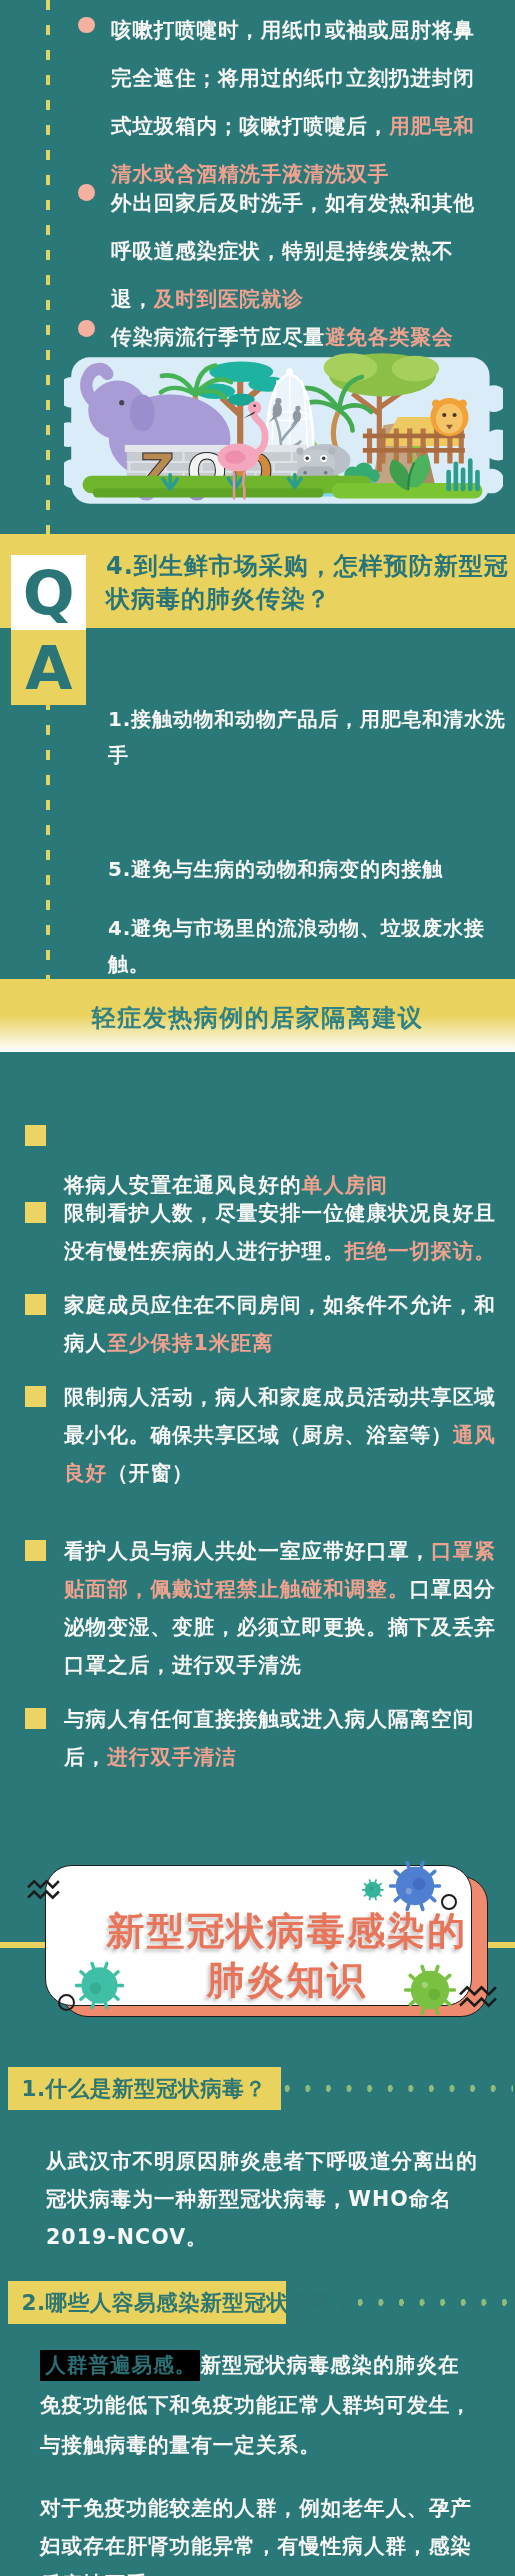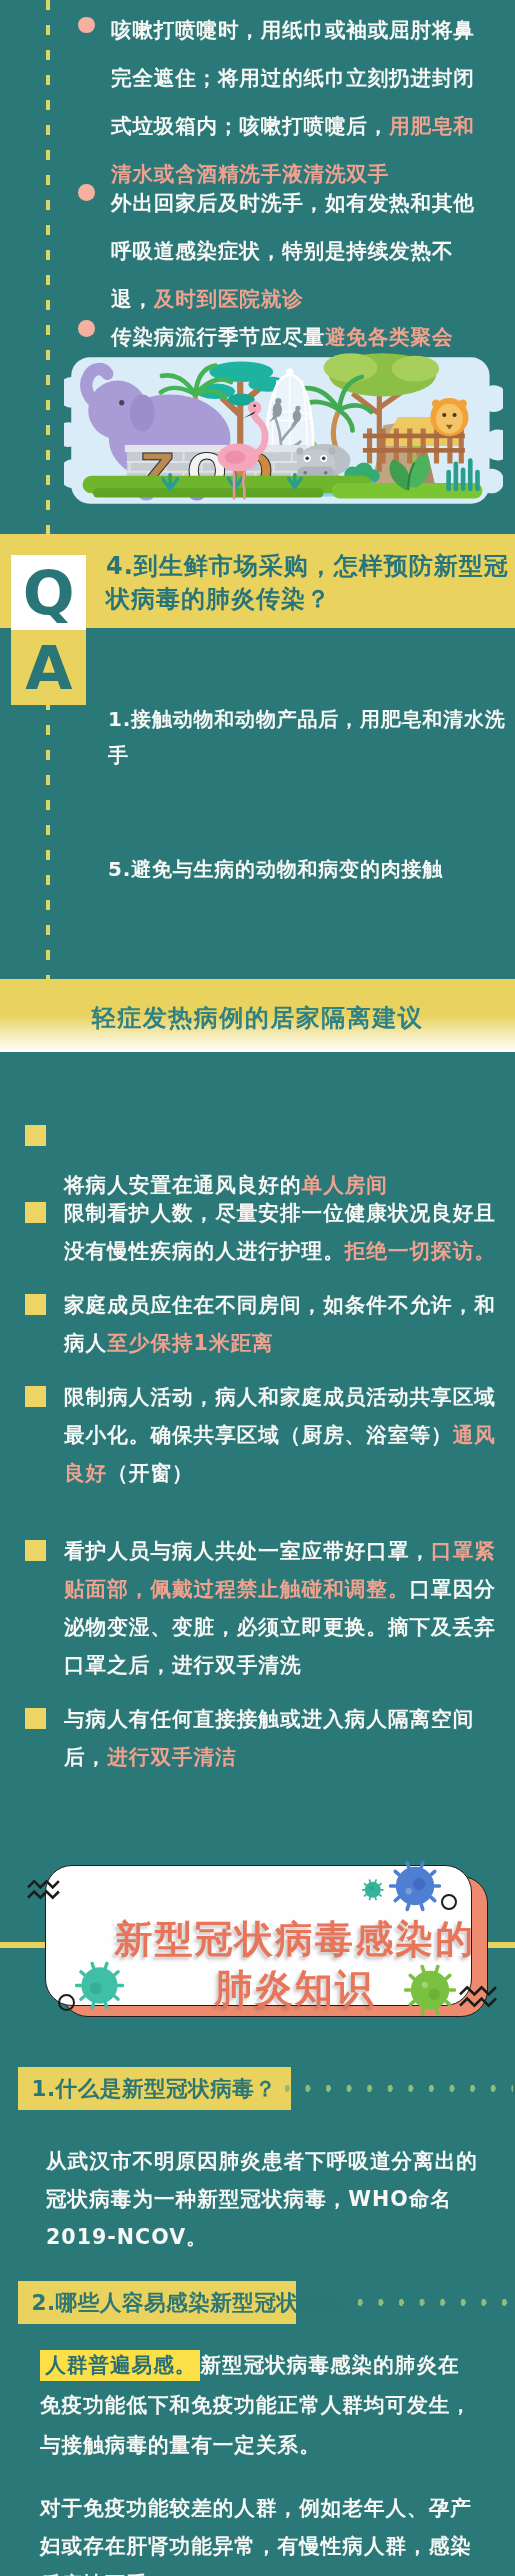--- a/index.html
+++ b/index.html
@@ -43,36 +43,36 @@
     font-size:24px; letter-spacing:1.5px; color:#2e8184; z-index:3;}
   .chk-sq{width:20.6px; height:20.6px; background:#ecd564; left:25px; z-index:2;}
   .chk-text{left:64px; width:440px; margin:0; font-size:20.6px; line-height:38px;
     letter-spacing:1px; color:#f7f8f6; z-index:2;}
   
   .yellow-line{left:0; top:1942px; width:515px; height:6.2px; background:#e9d25e; z-index:2;}
   .card-shadow{left:61px; top:1876px; width:425px; height:139px; border-radius:27px;
     background:#ee8a6e; border:1.5px solid #1d1d1d; z-index:3;}
   .card{left:45px; top:1865px; width:425px; height:139px; border-radius:27px;
     background:#fefefe; border:1.5px solid #1d1d1d; z-index:4;}
-  .banner-title{left:45px; top:1903px; width:428px; margin:12px; text-align:center;
+  .banner-title{left:45px; top:1903px; width:428px; margin:4px; text-align:center;
     font-size:38px; line-height:49px; letter-spacing:2.1px; color:#e8755a; z-index:6;
     text-shadow:-2.6px 3.1px 3.1px rgba(70,70,70,0.28);padding-left:24px;}
   .virus{z-index:5;}
   .v-blue{color:#4e7fd0;} .v-teal{color:#35b49b;} .v-green{color:#7ac142;} .v-mint{color:#3fc0a6;}
   .ring{border:2.6px solid #1c1c1c; border-radius:50%; z-index:5;}
   .zigzag{z-index:5;}
   
-  .sec-box{left:18px; height:43px; background:#e9d25e; z-index:2;
+  .sec-box{left:8px; height:43px; background:#e9d25e; z-index:2;
     display:flex; align-items:center; padding-left:13.4px; box-sizing:border-box;
     font-size:21.6px; letter-spacing:0.5px; color:#2c7673; white-space:nowrap;}
   .dots{height:9.3px; z-index:2;
     background-image:radial-gradient(ellipse 2.6px 3.6px at 6.2px 4.6px,#8fbc78 97%,rgba(0,0,0,0));
     background-size:20.6px 9.3px; background-repeat:repeat-x;}
   .para{margin:0; font-size:20.6px; letter-spacing:1px; color:#f7f8f6; z-index:2;}
-  .hlbox{background:#fde047; color:#2a6f74; padding:2.6px 4.1px 3.6px 5.2px;}
+  .hlbox{background:#000000; color:#2a6f74; padding:2.6px 4.1px 3.6px 5.2px;}
 </style>
 </head>
 <body>
 
 <div id="poster">
 
   <div class="abs dashline"></div>
 
   <div class="abs tip-dot" style="top:16.5px"></div>
   <p class="abs tiptext" style="top:6.2px"><span>咳嗽打喷嚏时，用纸巾或袖或屈肘将鼻完全遮住；将用过的纸巾立刻扔进封闭式垃圾箱内；咳嗽打喷嚏后，</span><span class="hl">用肥皂和清水或含酒精洗手液清洗双手</span></p>
@@ -257,20 +257,21 @@
   <div class="abs q-box">
       <span>Q</span>
     </div>
   <div class="abs a-box">
       <span>A</span>
     </div>
   <p class="abs question">4.到生鲜市场采购，怎样预防新型冠状病毒的肺炎传染？</p>
 
   <p class="abs answer" style="top:701px">1.接触动物和动物产品后，用肥皂和清水洗手</p>
   <p class="abs answer" style="top:851px">5.避免与生病的动物和病变的肉接触</p>
+  <p class="abs answer" style="top:910px">4.避免与市场里的流浪动物、垃圾废水接触。</p>
 
   <div class="abs mild-band"></div>
   <p class="abs mild-title">轻症发热病例的居家隔离建议</p>
 
   <div class="abs chk-sq" style="top:1125px"></div>
   <p class="abs chk-text" style="top:1166px"><span>将病人安置在通风良好的</span><span class="hl">单人房间</span><span></span></p>
 
   <div class="abs chk-sq" style="top:1202px"></div>
   <p class="abs chk-text" style="top:1194px"><span>限制看护人数，尽量安排一位健康状况良好且没有慢性疾病的人进行护理。</span><span class="hl">拒绝一切探访。</span><span></span></p>
 

